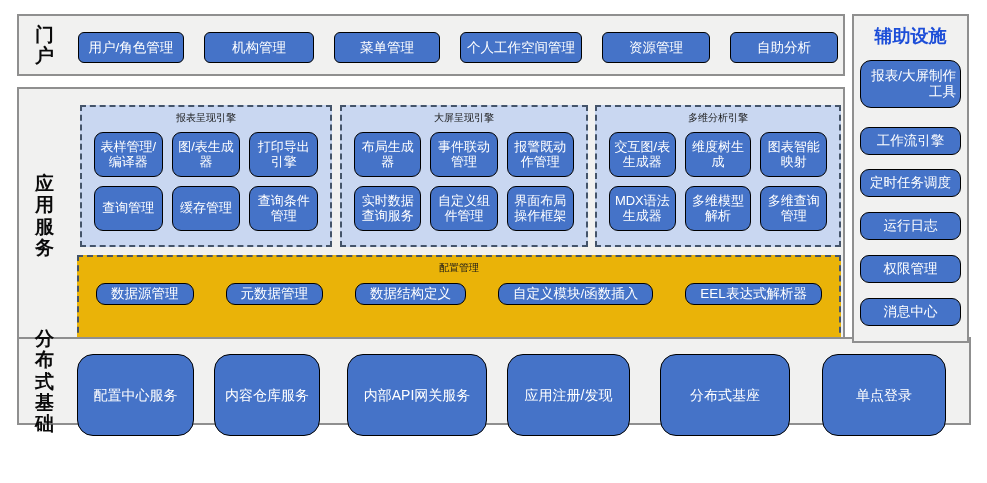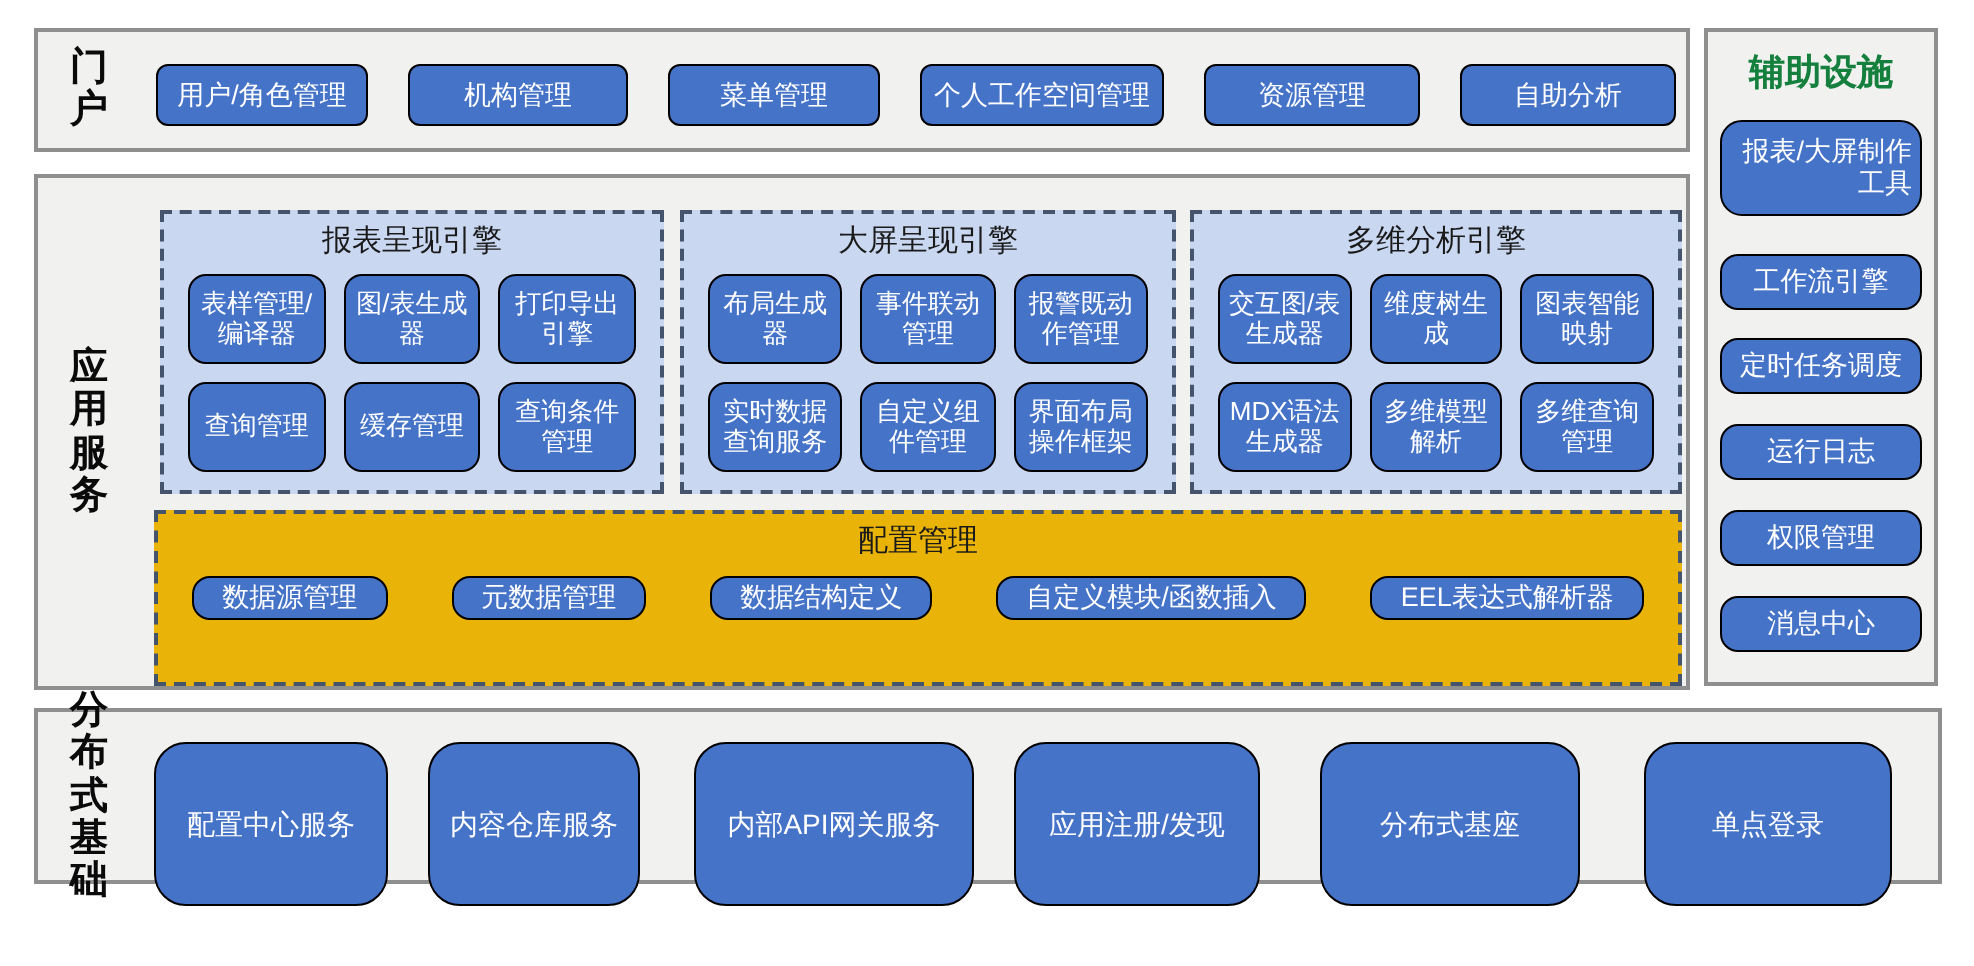--- a/index.html
+++ b/index.html
@@ -6,21 +6,21 @@
   body{
     width:987px;height:483px;position:relative;background:#ffffff;
     font-family:"Liberation Sans",sans-serif;overflow:hidden;
   }
   .section{
     position:absolute;background:#F1F1F0;border:2px solid #8f8f8f;
     box-sizing:border-box;
   }
   #portal-section{left:17px;top:14px;width:828px;height:62px;}
   #app-section{left:17px;top:87px;width:828px;height:258px;}
-  #dist-section{left:17px;top:354px;width:954px;height:88px;}
+  #dist-section{left:17px;top:337px;width:954px;height:88px;}
   #sidebar-section{left:852px;top:14px;width:117px;height:329px;}
 
   .vlabel{
     position:absolute;left:11px;top:50%;transform:translateY(-50%);
     width:24px;font-weight:bold;font-size:19px;line-height:1.12;
     word-break:break-all;color:#0a0a0a;text-align:right;
   }
   .btn{
     background:#4573C8;border:1px solid #000000;color:#ffffff;
     display:flex;align-items:center;justify-content:center;text-align:center;
@@ -32,40 +32,40 @@
   .pw1{width:106px}.pw2{width:110px}.pw3{width:106px}.pw4{width:122px}.pw5{width:108px}.pw6{width:108px}
 
   
   .panel{
     position:absolute;top:16px;height:142px;background:#C9D7F1;
     border:2px dashed #44546A;box-sizing:border-box;
   }
   #panel-report{left:61px;width:252px;}
   #panel-bigscreen{left:321px;width:248px;}
   #panel-olap{left:576px;width:246px;}
-  .ptitle{font-size:15px;text-align:center;margin-top:4px;color:#1a1a1a;}
+  .ptitle{font-size:10px;text-align:center;margin-top:4px;color:#1a1a1a;}
   .pgrid{display:grid;grid-template-columns:repeat(3,1fr);gap:9px;padding:7px 12px 0 12px;}
   .pgrid .btn{height:45px;border-radius:9px;font-size:13px;padding:2px 3px;}
 
   
   #config-panel{
     position:absolute;left:58px;top:166px;width:764px;height:88px;
     background:#eab308;border:2px dashed #44546A;box-sizing:border-box;
   }
   #config-row{display:flex;justify-content:center;gap:32px;margin-top:8px;}
   #config-row .btn{height:22px;border-radius:9px;font-size:13.5px;padding:0 14px;}
 
   
   #dist-section .btn{position:absolute;top:15px;height:82px;border-radius:16px;font-size:14px;padding:0 6px;}
   .db1{left:58px;width:117px}.db2{left:195px;width:106px}.db3{left:328px;width:140px}
   .db4{left:488px;width:123px}.db5{left:641px;width:130px}.db6{left:803px;width:124px}
 
   
   #sidebar-section{display:flex;flex-direction:column;align-items:center;}
-  #sidebar-title{font-weight:bold;font-size:18px;color:#15803d;margin-top:8px;}
+  #sidebar-title{font-weight:bold;font-size:18px;color:#1d4ed8;margin-top:8px;}
   #sidebar-section .btn{width:101px;border-radius:9px;font-size:13.5px;padding:2px 4px;text-align:right;}
   .sb1{height:48px;margin-top:12px;border-radius:11px !important;}
   .sb2{height:28px;margin-top:19px;}
   .sb3{height:28px;margin-top:14px;}
   .sb4{height:28px;margin-top:15px;}
   .sb5{height:28px;margin-top:15px;}
   .sb6{height:28px;margin-top:15px;}
 </style>
 </head>
 <body>

